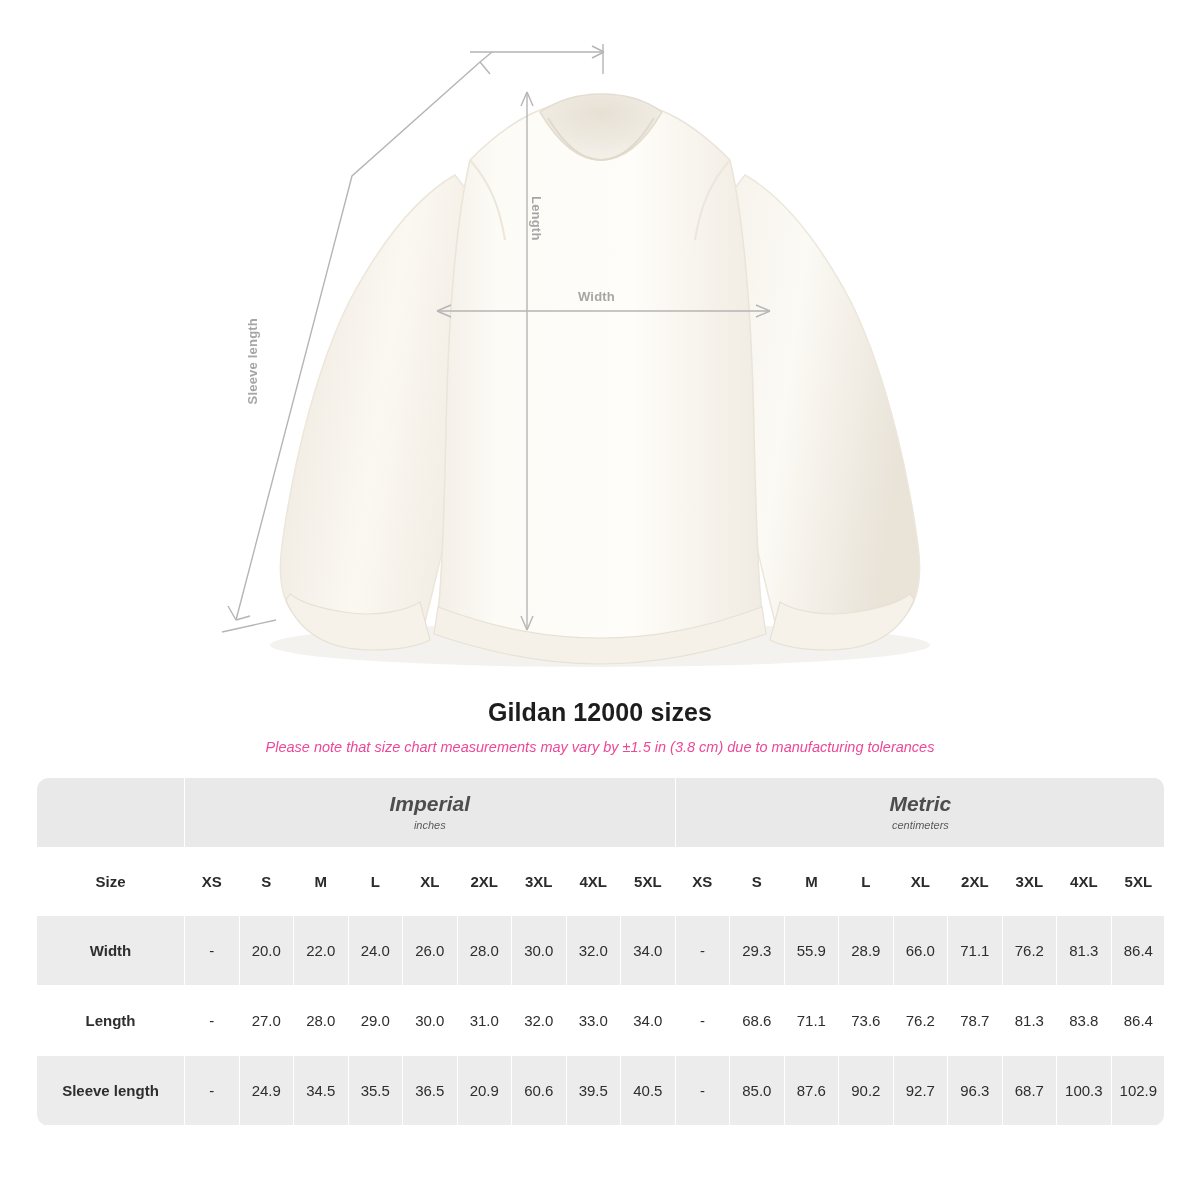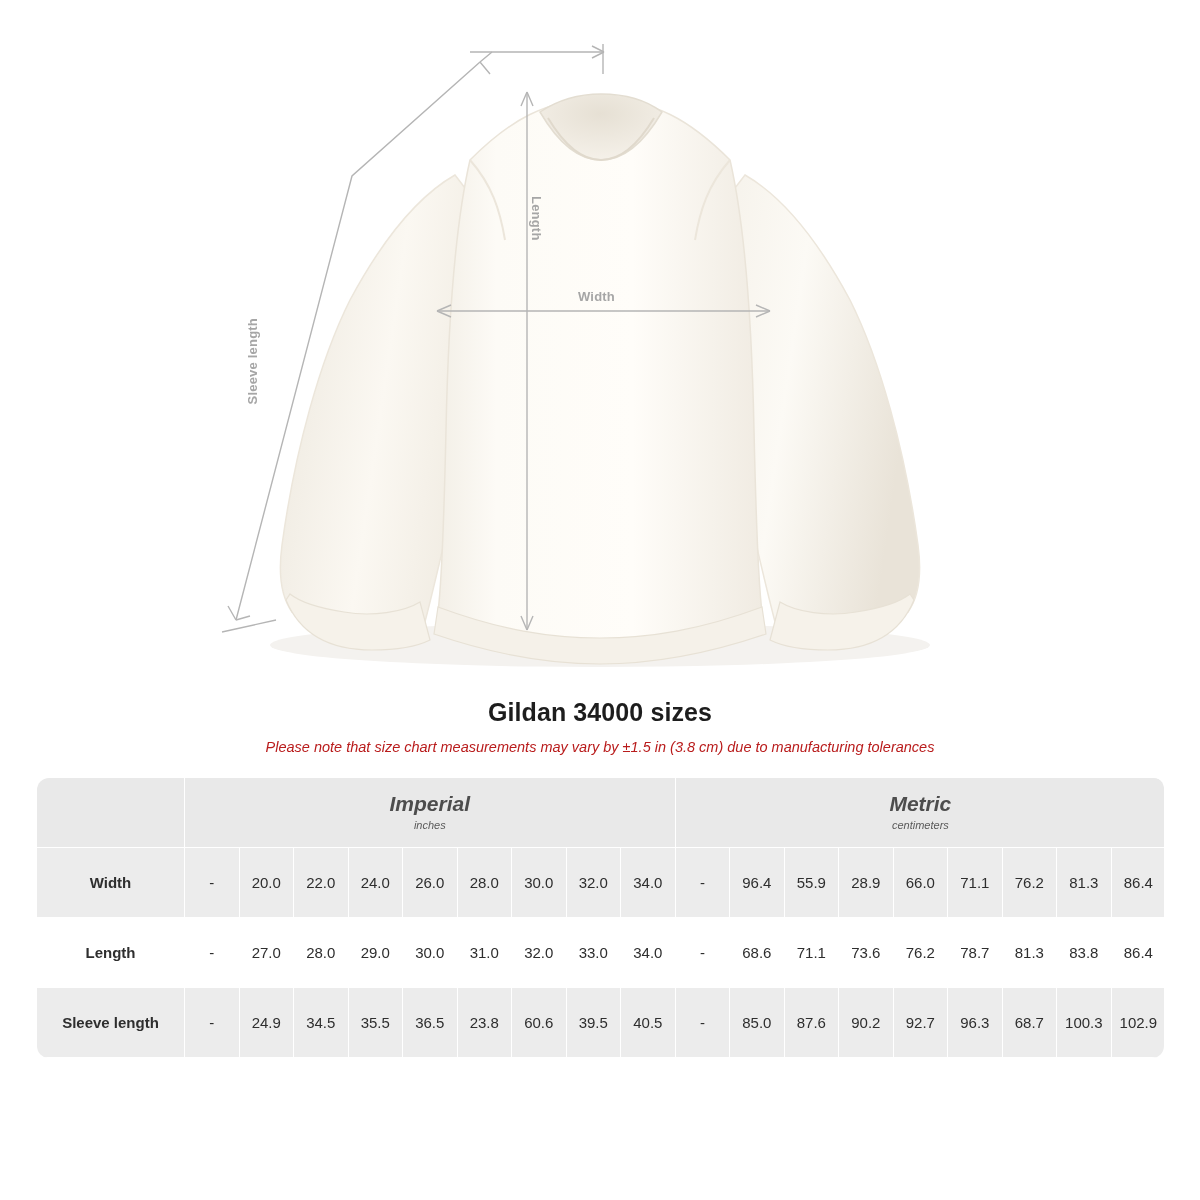--- a/index.html
+++ b/index.html
@@ -65,21 +65,21 @@
   .chart-title {
     font-size: 25px;
     font-weight: bold;
     color: #1d1d1d;
     letter-spacing: 0.1px;
   }
   .chart-note {
     margin-top: 12px;
     font-size: 14.5px;
     font-style: italic;
-    color: #b91c1c;
+    color: #ec4899;
   }
 
   
   .table-wrap {
     margin: 22px 36px 0 36px;
     width: 1128px;
     border-radius: 12px;
     overflow: hidden;
     background: #ffffff;
   }
@@ -229,21 +229,21 @@
     <path d="M437,311 L451,305 M437,311 L451,317" fill="none" stroke="#b5b5b5" stroke-width="1.4"></path>
     <path d="M770,311 L756,305 M770,311 L756,317" fill="none" stroke="#b5b5b5" stroke-width="1.4"></path>
   </svg>
 
   <div class="ann-label ann-length">Length</div>
   <div class="ann-label ann-width">Width</div>
   <div class="ann-label ann-sleeve">Sleeve length</div>
 </div>
 
 <div class="title-block">
-  <div class="chart-title">Gildan 34000 sizes</div>
+  <div class="chart-title">Gildan 12000 sizes</div>
   <div class="chart-note">Please note that size chart measurements may vary by ±1.5 in (3.8 cm) due to manufacturing tolerances</div>
 </div>
 
 <div class="table-wrap">
   <table class="size-table">
     <colgroup>
       <col class="c-label">
       <col class="c-val">
         <col class="c-val">
         <col class="c-val">
@@ -269,34 +269,55 @@
         <td colspan="9">
           <div class="unit-main">Imperial</div>
           <div class="unit-sub">inches</div>
         </td>
         <td colspan="9" class="corner-right">
           <div class="unit-main">Metric</div>
           <div class="unit-sub">centimeters</div>
         </td>
       </tr>
 
+      <tr class="size-header">
+        <th class="rowlabel">Size</th>
+        <th>XS</th>
+        <th>S</th>
+        <th>M</th>
+        <th>L</th>
+        <th>XL</th>
+        <th>2XL</th>
+        <th>3XL</th>
+        <th>4XL</th>
+        <th>5XL</th>
+        <th>XS</th>
+        <th>S</th>
+        <th>M</th>
+        <th>L</th>
+        <th>XL</th>
+        <th>2XL</th>
+        <th>3XL</th>
+        <th>4XL</th>
+        <th>5XL</th>
+      </tr>
 
       <tr class="row-shaded">
         <td class="rowlabel first-cell">Width</td>
         <td>-</td>
         <td>20.0</td>
         <td>22.0</td>
         <td>24.0</td>
         <td>26.0</td>
         <td>28.0</td>
         <td>30.0</td>
         <td>32.0</td>
         <td>34.0</td>
         <td>-</td>
-        <td>96.4</td>
+        <td>29.3</td>
         <td>55.9</td>
         <td>28.9</td>
         <td>66.0</td>
         <td>71.1</td>
         <td>76.2</td>
         <td>81.3</td>
         <td class="last-cell">86.4</td>
       </tr>
 
       <tr class="row-plain">
@@ -321,21 +342,21 @@
         <td class="last-cell">86.4</td>
       </tr>
 
       <tr class="row-shaded">
         <td class="rowlabel first-cell">Sleeve length</td>
         <td>-</td>
         <td>24.9</td>
         <td>34.5</td>
         <td>35.5</td>
         <td>36.5</td>
-        <td>23.8</td>
+        <td>20.9</td>
         <td>60.6</td>
         <td>39.5</td>
         <td>40.5</td>
         <td>-</td>
         <td>85.0</td>
         <td>87.6</td>
         <td>90.2</td>
         <td>92.7</td>
         <td>96.3</td>
         <td>68.7</td>

